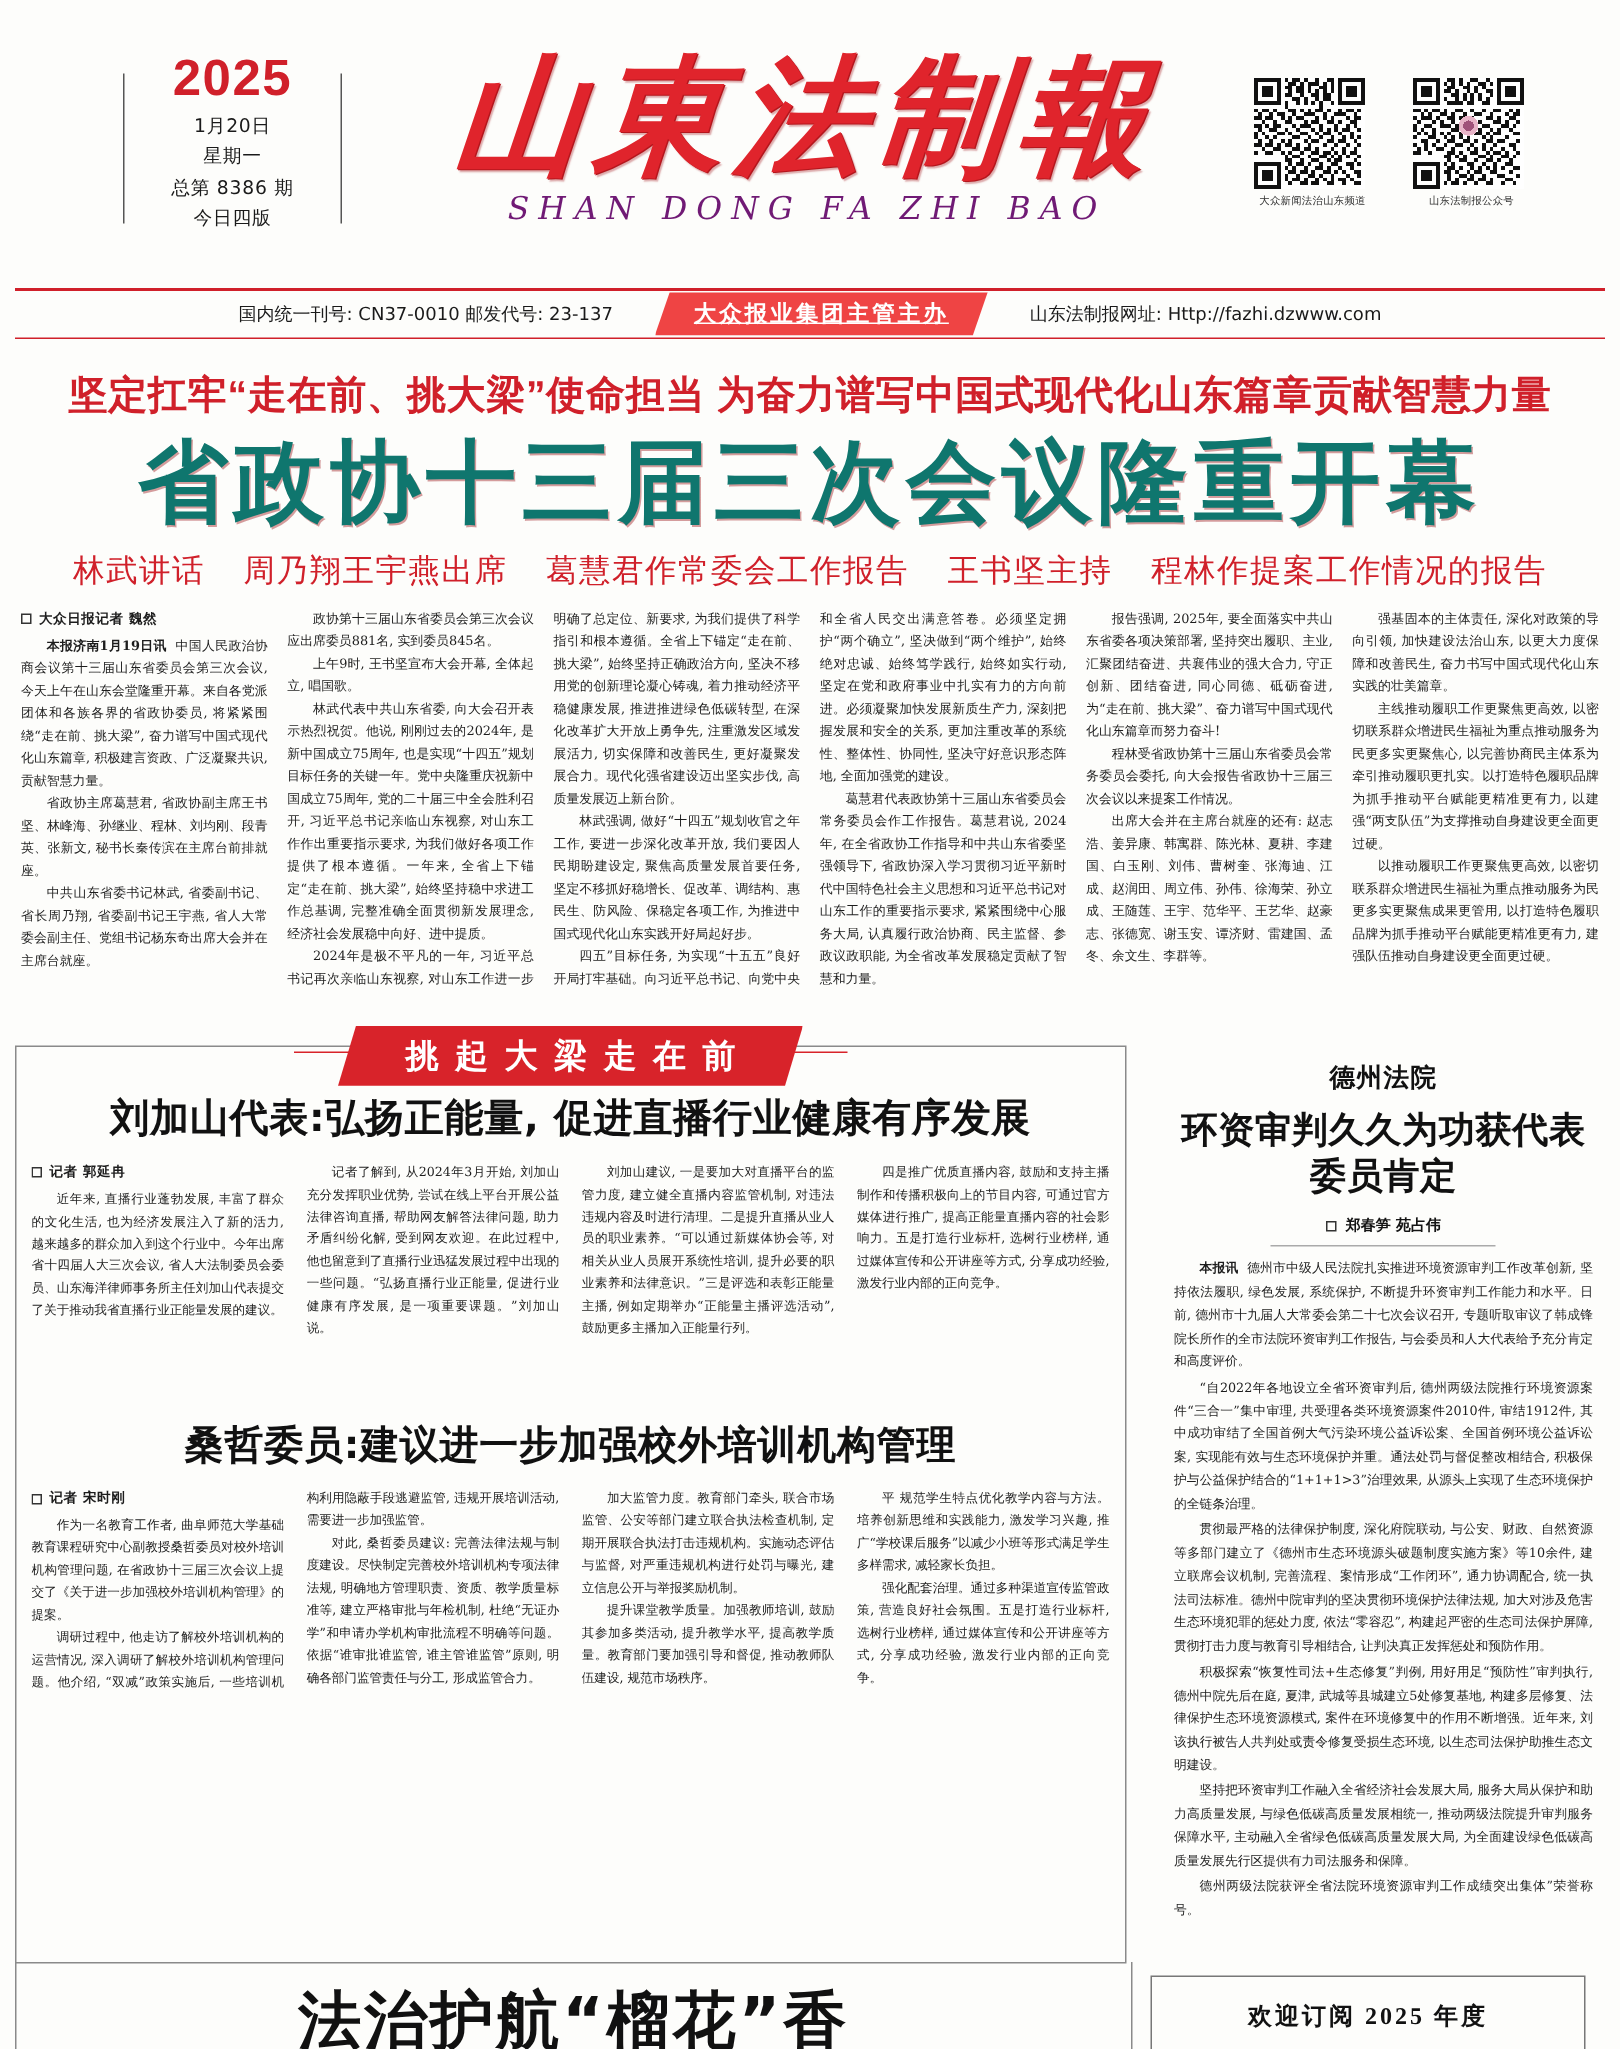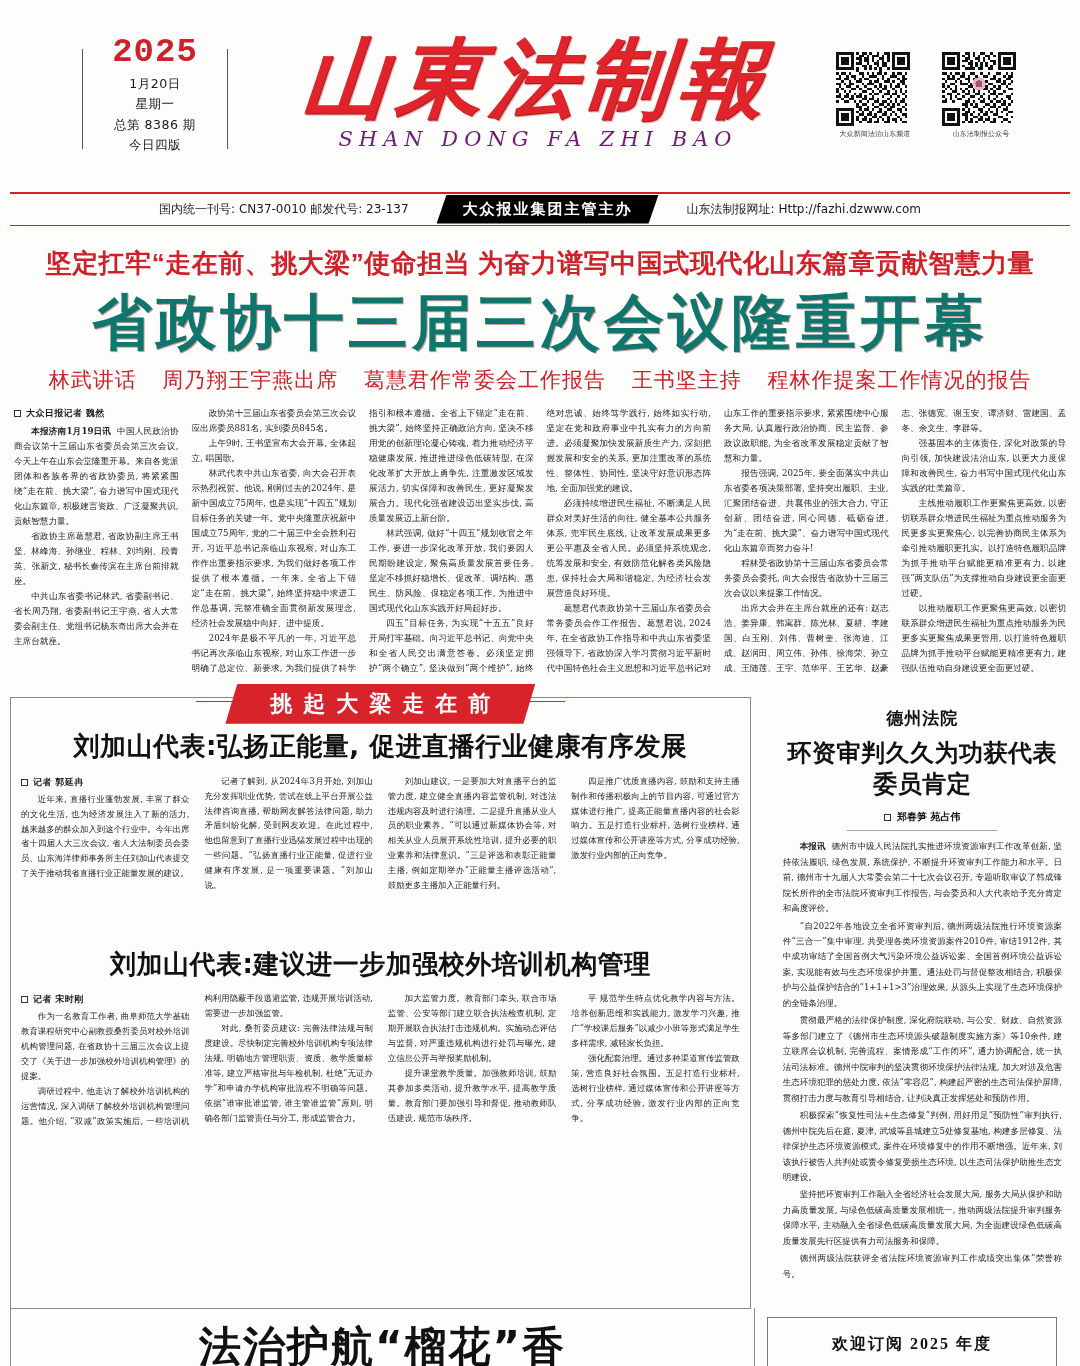--- a/index.html
+++ b/index.html
@@ -14,21 +14,21 @@
   .page { width:1080px; height:1366px; position:relative; padding:0 10px; }
 
   
   .masthead { display:flex; align-items:center; height:190px; padding:0 50px 0 60px; }
   .dateblock { width:170px; text-align:center; position:relative; flex:0 0 auto; }
   .dateblock:before, .dateblock:after {
     content:""; position:absolute; top:14px; bottom:6px; width:1px; background:#555;
   }
   .dateblock:before { left:12px; }
   .dateblock:after { right:12px; }
-  .year { font-family:Liberation Mono, monospace; font-size:34px; font-weight:bold;
+  .year { font-family:Liberation Sans, sans-serif; font-size:34px; font-weight:bold;
           color:#d0202a; letter-spacing:1px; line-height:1; margin-bottom:5px; }
   .dline { font-size:12.5px; line-height:1.62; color:#1a1a1a; letter-spacing:.5px; }
 
   .logo-wrap { flex:1 1 auto; text-align:center; padding-bottom:6px; }
   .logo-cn {
     font-family:"DejaVu Serif","Liberation Serif",serif;
     font-size:86px; font-weight:bold; color:#e0242c; line-height:1.05;
     letter-spacing:8px; font-style:italic;
     text-shadow:1px 1px 0 #b5161d, 2px 2px 1px rgba(160,16,22,.35);
     transform:skewX(-5deg);
@@ -45,23 +45,24 @@
 
   
   .infobar { position:relative; height:34px; margin:2px 0 0; }
   .infobar .rule { position:absolute; left:0; right:0; top:0; border-top:2px solid #d0202a; }
   .infobar .rule2 { position:absolute; left:0; right:0; bottom:0; border-top:1px solid #d0202a; }
   .infobar-inner { display:flex; align-items:center; justify-content:center; height:100%; gap:0; }
   .ib-left, .ib-right { font-size:12px; color:#1a1a1a; white-space:nowrap; }
   .ib-left { margin-right:28px; }
   .ib-right { margin-left:28px; }
   .ib-center {
-    background:#000000; color:#fff; font-size:15px; font-weight:bold;
+    background:#ef4444; color:#fff; font-size:15px; font-weight:bold;
     padding:5px 26px; letter-spacing:2px; white-space:nowrap;
     clip-path:polygon(10px 0,100% 0,calc(100% - 10px) 100%,0 100%);
+    text-decoration:underline;
   }
 
   
   .shoulder {
     text-align:center; color:#d0202a; font-weight:bold;
     font-size:26px; letter-spacing:.5px; margin:20px 0 6px;
     font-family:Liberation Sans, sans-serif;
   }
   .mainhead {
     text-align:center; color:#0f766e; font-weight:bold;
@@ -613,21 +614,20 @@
     </p>
     <p><span class="lead-in">本报济南1月19日讯</span>&nbsp;&nbsp;<span>中国人民政治协商会议第十三届山东省委员会第三次会议, 今天上午在山东会堂隆重开幕。来自各党派团体和各族各界的省政协委员, 将紧紧围绕“走在前、挑大梁”, 奋力谱写中国式现代化山东篇章, 积极建言资政、广泛凝聚共识, 贡献智慧力量。</span></p>
     <p>省政协主席葛慧君, 省政协副主席王书坚、林峰海、孙继业、程林、刘均刚、段青英、张新文, 秘书长秦传滨在主席台前排就座。</p>
     <p>中共山东省委书记林武, 省委副书记、省长周乃翔, 省委副书记王宇燕, 省人大常委会副主任、党组书记杨东奇出席大会并在主席台就座。</p>
     <p>政协第十三届山东省委员会第三次会议应出席委员881名, 实到委员845名。</p>
     <p>上午9时, 王书坚宣布大会开幕, 全体起立, 唱国歌。</p>
     <p>林武代表中共山东省委, 向大会召开表示热烈祝贺。他说, 刚刚过去的2024年, 是新中国成立75周年, 也是实现“十四五”规划目标任务的关键一年。党中央隆重庆祝新中国成立75周年, 党的二十届三中全会胜利召开, 习近平总书记亲临山东视察, 对山东工作作出重要指示要求, 为我们做好各项工作提供了根本遵循。一年来, 全省上下锚定“走在前、挑大梁”, 始终坚持稳中求进工作总基调, 完整准确全面贯彻新发展理念, 经济社会发展稳中向好、进中提质。</p>
     <p>2024年是极不平凡的一年, 习近平总书记再次亲临山东视察, 对山东工作进一步明确了总定位、新要求, 为我们提供了科学指引和根本遵循。全省上下锚定“走在前、挑大梁”, 始终坚持正确政治方向, 坚决不移用党的创新理论凝心铸魂, 着力推动经济平稳健康发展, 推进推进绿色低碳转型, 在深化改革扩大开放上勇争先, 注重激发区域发展活力, 切实保障和改善民生, 更好凝聚发展合力。现代化强省建设迈出坚实步伐, 高质量发展迈上新台阶。</p>
     <p>林武强调, 做好“十四五”规划收官之年工作, 要进一步深化改革开放, 我们要因人民期盼建设定, 聚焦高质量发展首要任务, 坚定不移抓好稳增长、促改革、调结构、惠民生、防风险、保稳定各项工作, 为推进中国式现代化山东实践开好局起好步。</p>
     <p>四五”目标任务, 为实现“十五五”良好开局打牢基础。向习近平总书记、向党中央和全省人民交出满意答卷。必须坚定拥护“两个确立”, 坚决做到“两个维护”, 始终绝对忠诚、始终笃学践行, 始终如实行动, 坚定在党和政府事业中扎实有力的方向前进。必须凝聚加快发展新质生产力, 深刻把握发展和安全的关系, 更加注重改革的系统性、整体性、协同性, 坚决守好意识形态阵地, 全面加强党的建设。</p>
-    <p>必须持续增进民生福祉, 不断满足人民群众对美好生活的向往, 健全基本公共服务体系, 兜牢民生底线, 让改革发展成果更多更公平惠及全省人民。必须坚持系统观念, 统筹发展和安全, 有效防范化解各类风险隐患, 保持社会大局和谐稳定, 为经济社会发展营造良好环境。</p>
     <p>葛慧君代表政协第十三届山东省委员会常务委员会作工作报告。葛慧君说, 2024年, 在全省政协工作指导和中共山东省委坚强领导下, 省政协深入学习贯彻习近平新时代中国特色社会主义思想和习近平总书记对山东工作的重要指示要求, 紧紧围绕中心服务大局, 认真履行政治协商、民主监督、参政议政职能, 为全省改革发展稳定贡献了智慧和力量。</p>
     <p>报告强调, 2025年, 要全面落实中共山东省委各项决策部署, 坚持突出履职、主业, 汇聚团结奋进、共襄伟业的强大合力, 守正创新、团结奋进, 同心同德、砥砺奋进, 为“走在前、挑大梁”、奋力谱写中国式现代化山东篇章而努力奋斗!</p>
     <p>程林受省政协第十三届山东省委员会常务委员会委托, 向大会报告省政协十三届三次会议以来提案工作情况。</p>
     <p>出席大会并在主席台就座的还有: 赵志浩、姜异康、韩寓群、陈光林、夏耕、李建国、白玉刚、刘伟、曹树奎、张海迪、江成、赵润田、周立伟、孙伟、徐海荣、孙立成、王随莲、王宇、范华平、王艺华、赵豪志、张德宽、谢玉安、谭济财、雷建国、孟冬、余文生、李群等。</p>
     <p>强基固本的主体责任, 深化对政策的导向引领, 加快建设法治山东, 以更大力度保障和改善民生, 奋力书写中国式现代化山东实践的壮美篇章。</p>
     <p>主线推动履职工作更聚焦更高效, 以密切联系群众增进民生福祉为重点推动服务为民更多实更聚焦心, 以完善协商民主体系为牵引推动履职更扎实。以打造特色履职品牌为抓手推动平台赋能更精准更有力, 以建强“两支队伍”为支撑推动自身建设更全面更过硬。</p>
     <p>以推动履职工作更聚焦更高效, 以密切联系群众增进民生福祉为重点推动服务为民更多实更聚焦成果更管用, 以打造特色履职品牌为抓手推动平台赋能更精准更有力, 建强队伍推动自身建设更全面更过硬。</p>
   </div>
 
   <div class="mid">
@@ -641,21 +641,21 @@
       <div class="cols4 block-a">
         <p class="byline">
           <span class="sq"></span><span>记者  郭延冉</span>
         </p>
         <p>近年来, 直播行业蓬勃发展, 丰富了群众的文化生活, 也为经济发展注入了新的活力, 越来越多的群众加入到这个行业中。今年出席省十四届人大三次会议, 省人大法制委员会委员、山东海洋律师事务所主任刘加山代表提交了关于推动我省直播行业正能量发展的建议。</p>
         <p>记者了解到, 从2024年3月开始, 刘加山充分发挥职业优势, 尝试在线上平台开展公益法律咨询直播, 帮助网友解答法律问题, 助力矛盾纠纷化解, 受到网友欢迎。在此过程中, 他也留意到了直播行业迅猛发展过程中出现的一些问题。“弘扬直播行业正能量, 促进行业健康有序发展, 是一项重要课题。”刘加山说。</p>
         <p>刘加山建议, 一是要加大对直播平台的监管力度, 建立健全直播内容监管机制, 对违法违规内容及时进行清理。二是提升直播从业人员的职业素养。“可以通过新媒体协会等, 对相关从业人员展开系统性培训, 提升必要的职业素养和法律意识。”三是评选和表彰正能量主播, 例如定期举办“正能量主播评选活动”, 鼓励更多主播加入正能量行列。</p>
         <p>四是推广优质直播内容, 鼓励和支持主播制作和传播积极向上的节目内容, 可通过官方媒体进行推广, 提高正能量直播内容的社会影响力。五是打造行业标杆, 选树行业榜样, 通过媒体宣传和公开讲座等方式, 分享成功经验, 激发行业内部的正向竞争。</p>
       </div>
 
-      <div class="art-head h2">刘加山代表:建议进一步加强校外培训机构管理</div>
+      <div class="art-head h2">桑哲委员:建议进一步加强校外培训机构管理</div>
       <div class="cols4 block-b">
         <p class="byline">
           <span class="sq"></span><span>记者  宋时刚</span>
         </p>
         <p>作为一名教育工作者, 曲阜师范大学基础教育课程研究中心副教授桑哲委员对校外培训机构管理问题, 在省政协十三届三次会议上提交了《关于进一步加强校外培训机构管理》的提案。</p>
         <p>调研过程中, 他走访了解校外培训机构的运营情况, 深入调研了解校外培训机构管理问题。他介绍, “双减”政策实施后, 一些培训机构利用隐蔽手段逃避监管, 违规开展培训活动, 需要进一步加强监管。</p>
         <p>对此, 桑哲委员建议: 完善法律法规与制度建设。尽快制定完善校外培训机构专项法律法规, 明确地方管理职责、资质、教学质量标准等, 建立严格审批与年检机制, 杜绝“无证办学”和申请办学机构审批流程不明确等问题。依据“谁审批谁监管, 谁主管谁监管”原则, 明确各部门监管责任与分工, 形成监管合力。</p>
         <p>加大监管力度。教育部门牵头, 联合市场监管、公安等部门建立联合执法检查机制, 定期开展联合执法打击违规机构。实施动态评估与监督, 对严重违规机构进行处罚与曝光, 建立信息公开与举报奖励机制。</p>
         <p>提升课堂教学质量。加强教师培训, 鼓励其参加多类活动, 提升教学水平, 提高教学质量。教育部门要加强引导和督促, 推动教师队伍建设, 规范市场秩序。</p>
         <p>平 规范学生特点优化教学内容与方法。培养创新思维和实践能力, 激发学习兴趣, 推广“学校课后服务”以减少小班等形式满足学生多样需求, 减轻家长负担。</p>

